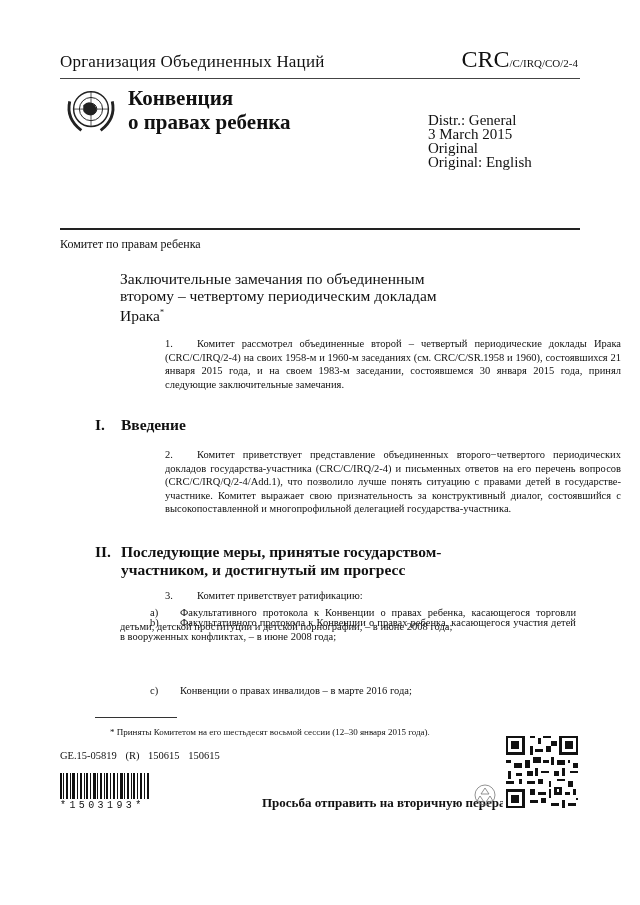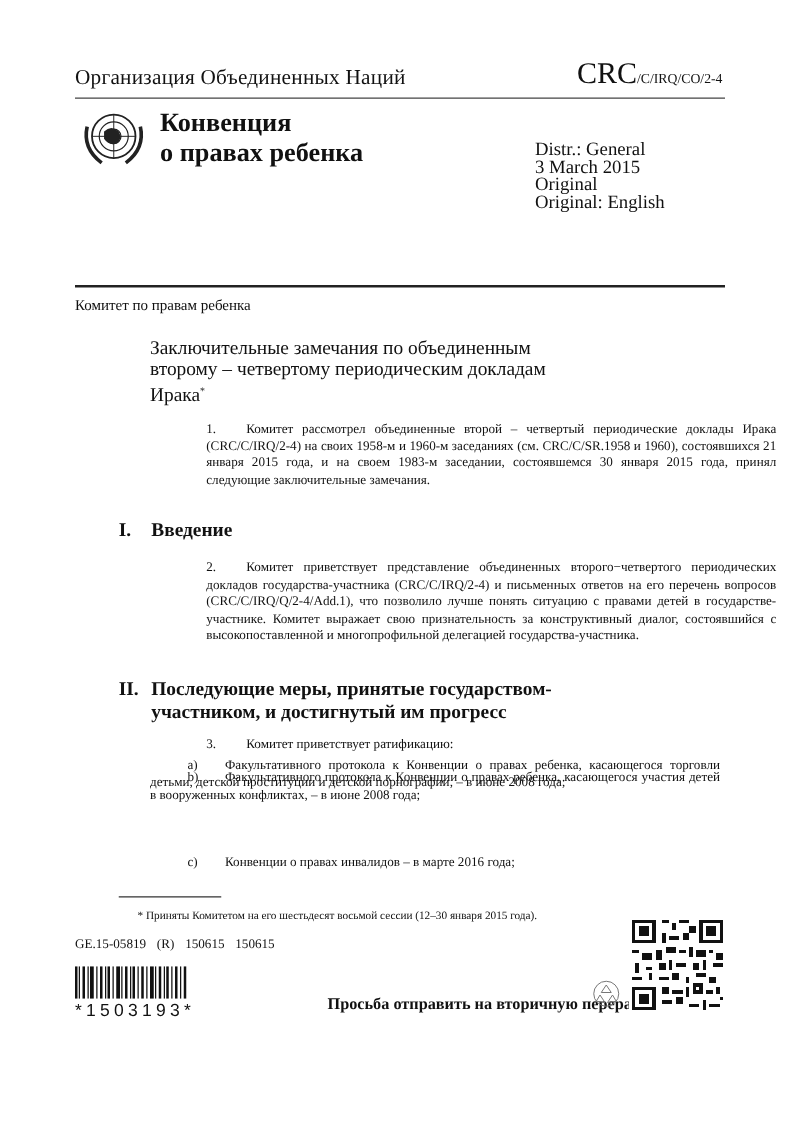--- a/index.html
+++ b/index.html
@@ -21,21 +21,21 @@
     .para .num { display: inline-block; width: 32px; }
     .sub-para { left: 120px; width: 456px; font-size: 10.5px; line-height: 13.5px; text-align: justify; }
     .sub-para .lbl { display: inline-block; width: 30px; margin-left: 30px; }
     .h1 { left: 95px; font-size: 15.5px; font-weight: bold; line-height: 18px; }
     .h1 .rn { position: absolute; left: 0; }
     .h1 .txt { display: block; margin-left: 26px; width: 380px; }
     .fn-rule { left: 95px; top: 717px; width: 82px; height: 1px; background: #333; }
     .footnote { left: 110px; top: 727px; font-size: 9px; }
     .jobno { left: 60px; top: 750px; font-size: 10.5px; word-spacing: 6px; }
     .barcode { left: 60px; top: 773px; width: 90px; height: 26px; }
-    .barnum { left: 60px; top: 800px; font-size: 14px; letter-spacing: 3.4px; font-family: Liberation Sans, sans-serif; }
+    .barnum { left: 60px; top: 800px; font-size: 10px; letter-spacing: 3.4px; font-family: Liberation Mono, monospace; }
     .recycle-text { left: 262px; top: 795px; font-size: 13px; font-weight: bold; }
     .recycle-icon { left: 474px; top: 784px; width: 22px; height: 22px; }
     .qr { left: 503px; top: 733px; width: 78px; height: 78px; }
   </style>
 </head>
 <body>
 
 <div class="abs org">Организация Объединенных Наций</div>
 <div class="abs symbol"><span>CRC</span><span class="sub">/C/IRQ/CO/2-4</span></div>
 <div class="abs rule1"></div>

